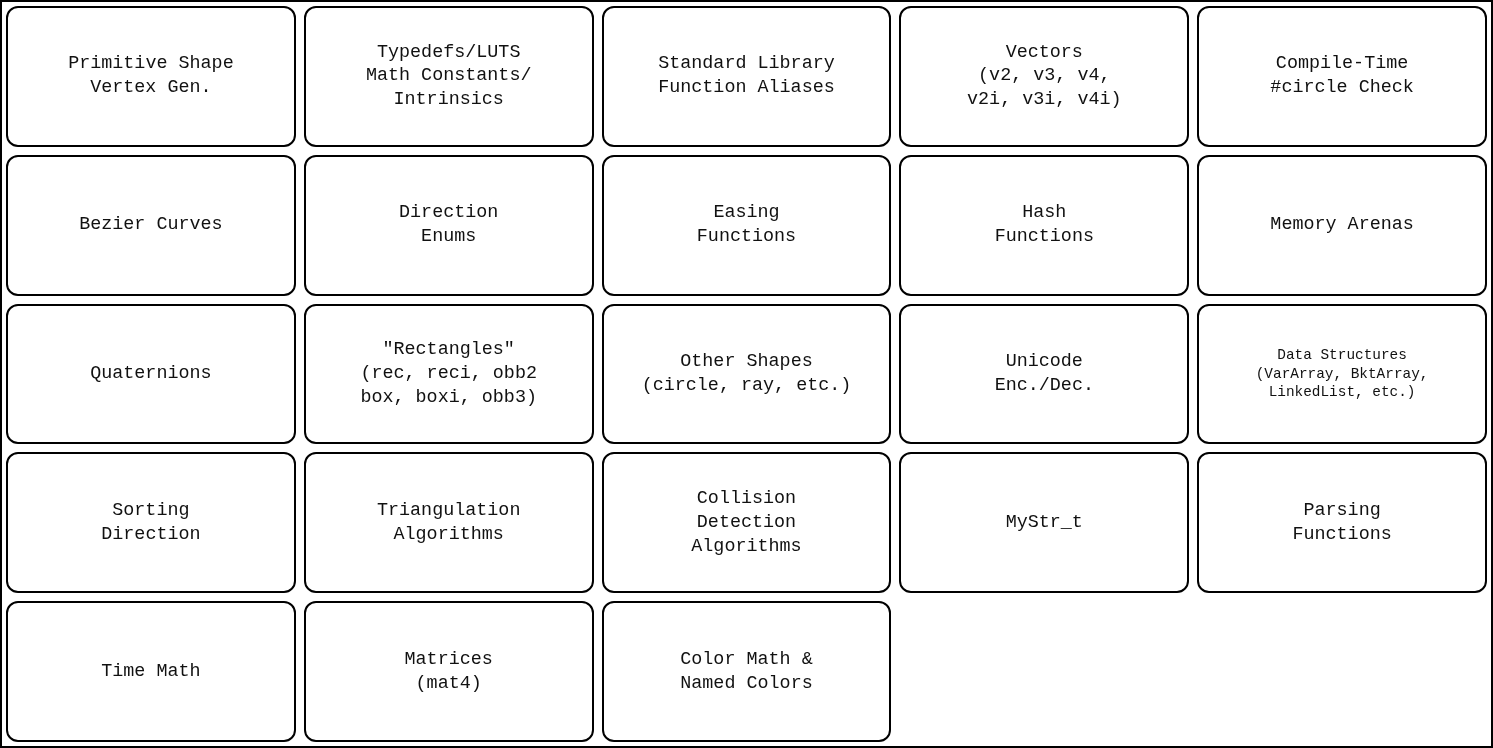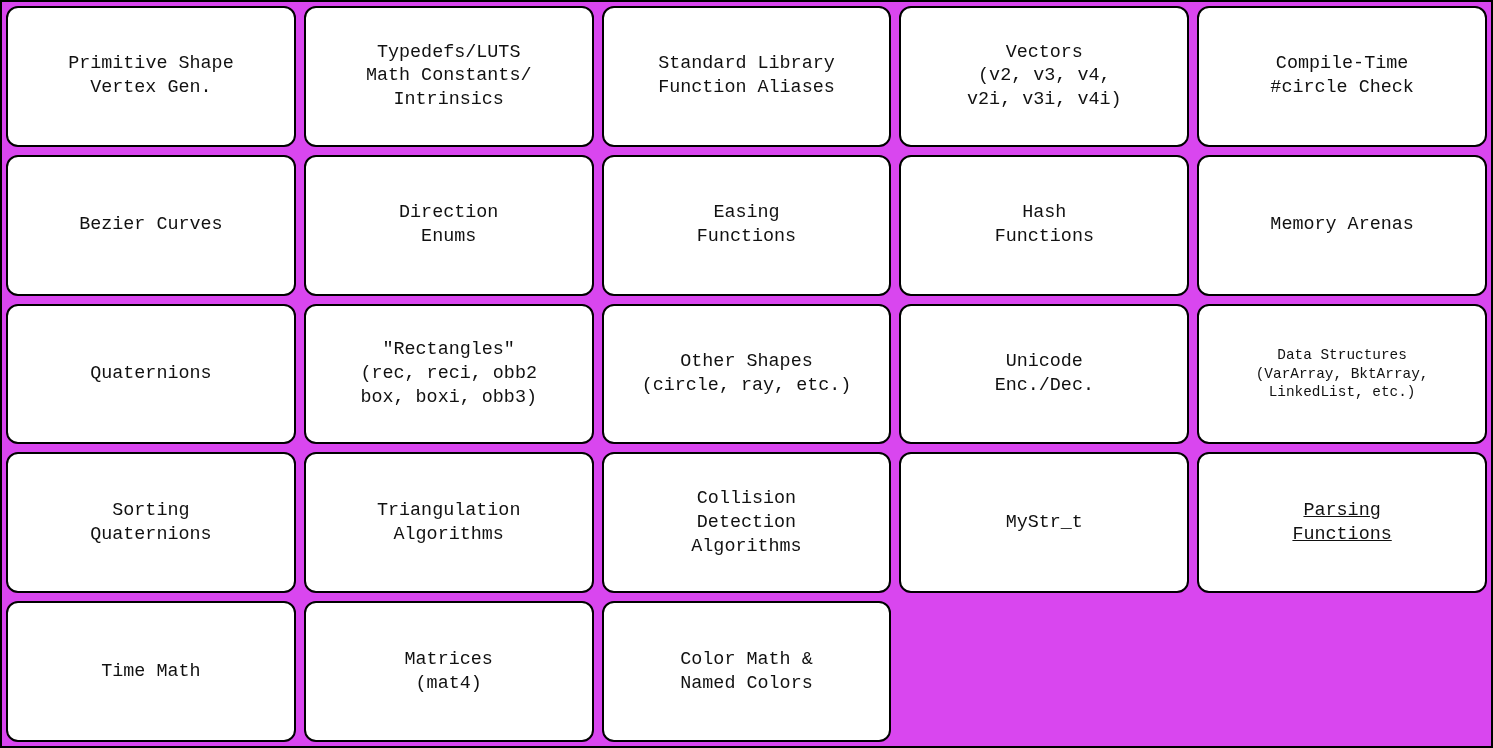--- a/index.html
+++ b/index.html
@@ -11,21 +11,21 @@
     body {
       background-color: #000;
       display: flex;
       justify-content: center;
       align-items: center;
       min-height: 100vh;
       font-family: 'Courier New', Courier, monospace;
     }
 
     .grid-container {
-      background-color: #d946ef;
+      background-color: #ffffff;
       border: 2px solid #000;
       display: grid;
       grid-template-columns: repeat(5, 1fr);
       grid-template-rows: repeat(5, 1fr);
       gap: 0;
       width: 1493px;
       height: 748px;
     }
 
     .grid-cell {
@@ -77,27 +77,27 @@
 (rec, reci, obb2
 box, boxi, obb3)</div>
     <div class="grid-cell" style="white-space: pre-line;">Other Shapes
 (circle, ray, etc.)</div>
     <div class="grid-cell" style="white-space: pre-line;">Unicode
 Enc./Dec.</div>
     <div class="grid-cell small-text" style="white-space: pre-line;">Data Structures
 (VarArray, BktArray,
 LinkedList, etc.)</div>
     <div class="grid-cell" style="white-space: pre-line;">Sorting
-Quaternions</div>
+Direction</div>
     <div class="grid-cell" style="white-space: pre-line;">Triangulation
 Algorithms</div>
     <div class="grid-cell" style="white-space: pre-line;">Collision
 Detection
 Algorithms</div>
     <div class="grid-cell" style="white-space: pre-line;">MyStr_t</div>
-    <div class="grid-cell" style="white-space: pre-line; text-decoration: underline;">Parsing
+    <div class="grid-cell" style="white-space: pre-line;">Parsing
 Functions</div>
     <div class="grid-cell" style="white-space: pre-line;">Time Math</div>
     <div class="grid-cell" style="white-space: pre-line; text-align: center;">Matrices
 (mat4)</div>
     <div class="grid-cell" style="white-space: pre-line;">Color Math &amp;
 Named Colors</div>
   </div>
 
 </body></html>

